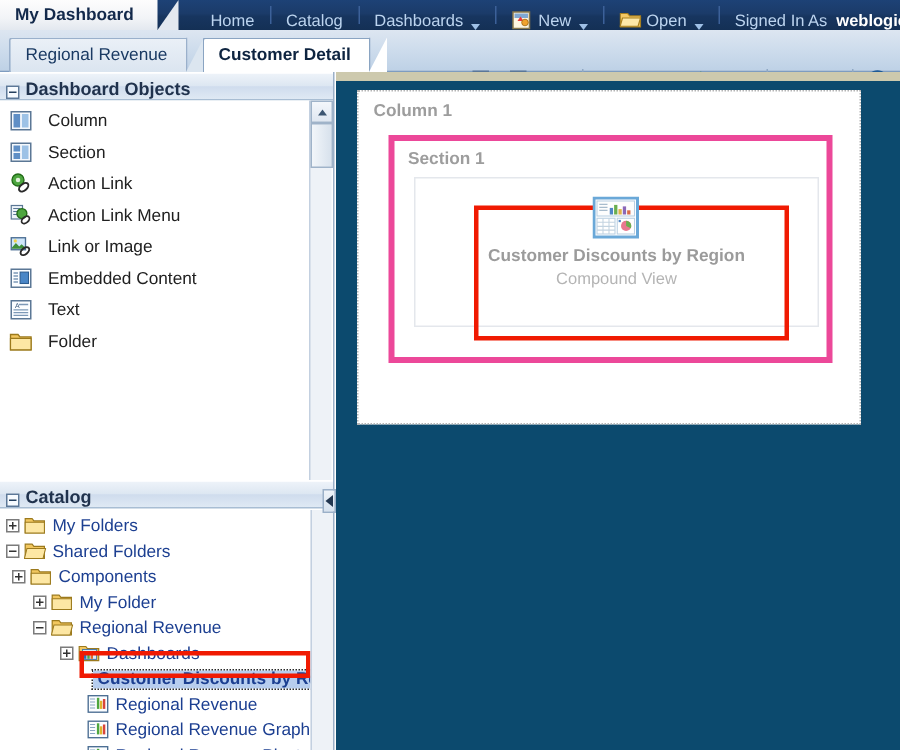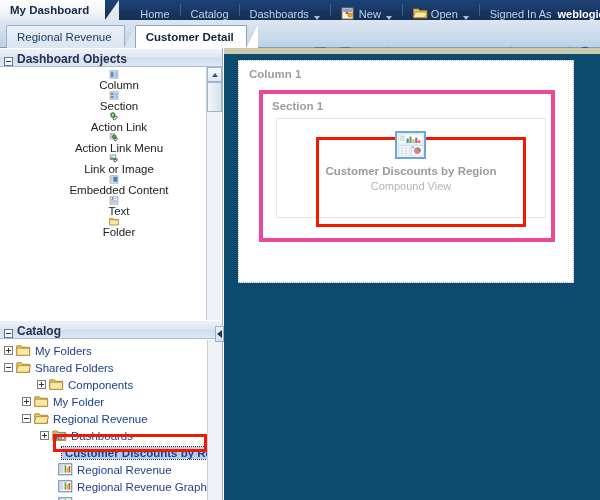--- a/index.html
+++ b/index.html
@@ -113,21 +113,21 @@
     background: #2b4straight;
   }
   .cb-minus:before { content:""; position:absolute; left:1px; top:3px; width:5px; height:1px; background:#25405f; }
 
   #objlist {
     position: absolute; left: 0; top: 19px; width: 222px; height: 253px;
     background: #ffffff; overflow: hidden; padding-top: 3px;
   }
   .objrow {
     height: 21px; display: flex; align-items: center; padding-left: 6px;
-    font-size: 11.5px; color: #1d1d1d; flex-direction: column;
+    font-size: 11.5px; color: #1d1d1d;
   }
   .objrow .lbl { margin-left: 10px; color: #202020; }
 
   
   #objscroll {
     position: absolute; right: 1px; top: 19px; width: 15px; height: 253px;
     background: #eef2f7; border-left: 1px solid #c3d0e0;
   }
   .sb-arrow {
     width: 15px; height: 15px;
@@ -521,21 +521,21 @@
 
     <div class="trow" style="padding-left:4px">
       <span class="expander minus"></span>
       <svg width="15" height="13" viewBox="0 0 15 13">
         <path d="M0.8 1.8 h4.6 l1.2 1.5 h7 v8 h-12.8z" fill="#f2c75f" stroke="#9c7a1d" stroke-width="0.8"></path>
         <path d="M2 4.6 h12.4 l-1.7 6.7 h-12.4z" fill="#fde7a4" stroke="#9c7a1d" stroke-width="0.7"></path>
       </svg>
       <span class="tlbl">Shared Folders</span>
     </div>
 
-    <div class="trow" style="padding-left:37px">
+    <div class="trow" style="padding-left:8px">
       <span class="expander plus"></span>
       <svg width="15" height="13" viewBox="0 0 15 13">
         <path d="M0.8 1.8 h4.6 l1.2 1.5 h7 v8 h-12.8z" fill="#f2c75f" stroke="#9c7a1d" stroke-width="0.8"></path>
         <path d="M0.8 4.2 h12.8 v7.1 h-12.8z" fill="#fde7a4" stroke="#9c7a1d" stroke-width="0.7"></path>
       </svg>
       <span class="tlbl">Components</span>
     </div>
 
     <div class="trow" style="padding-left:22px">
       <span class="expander plus"></span>

